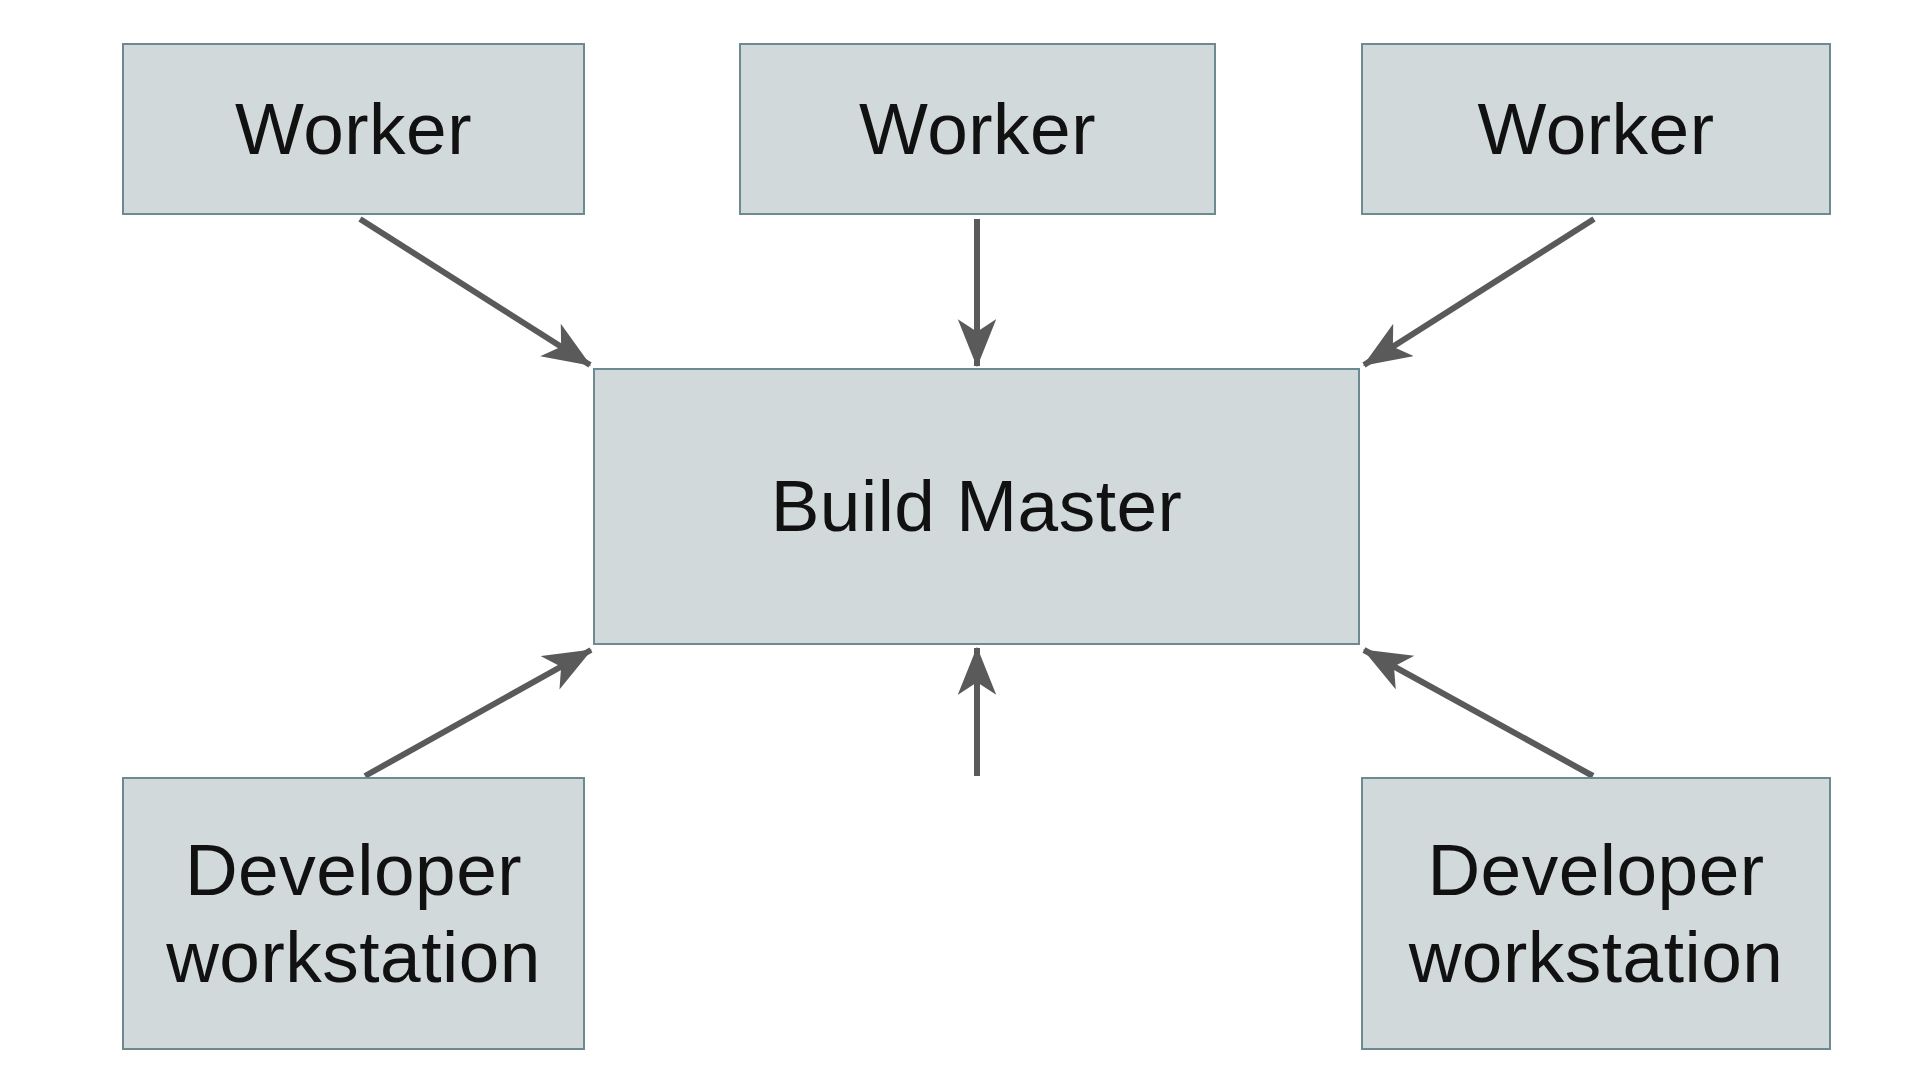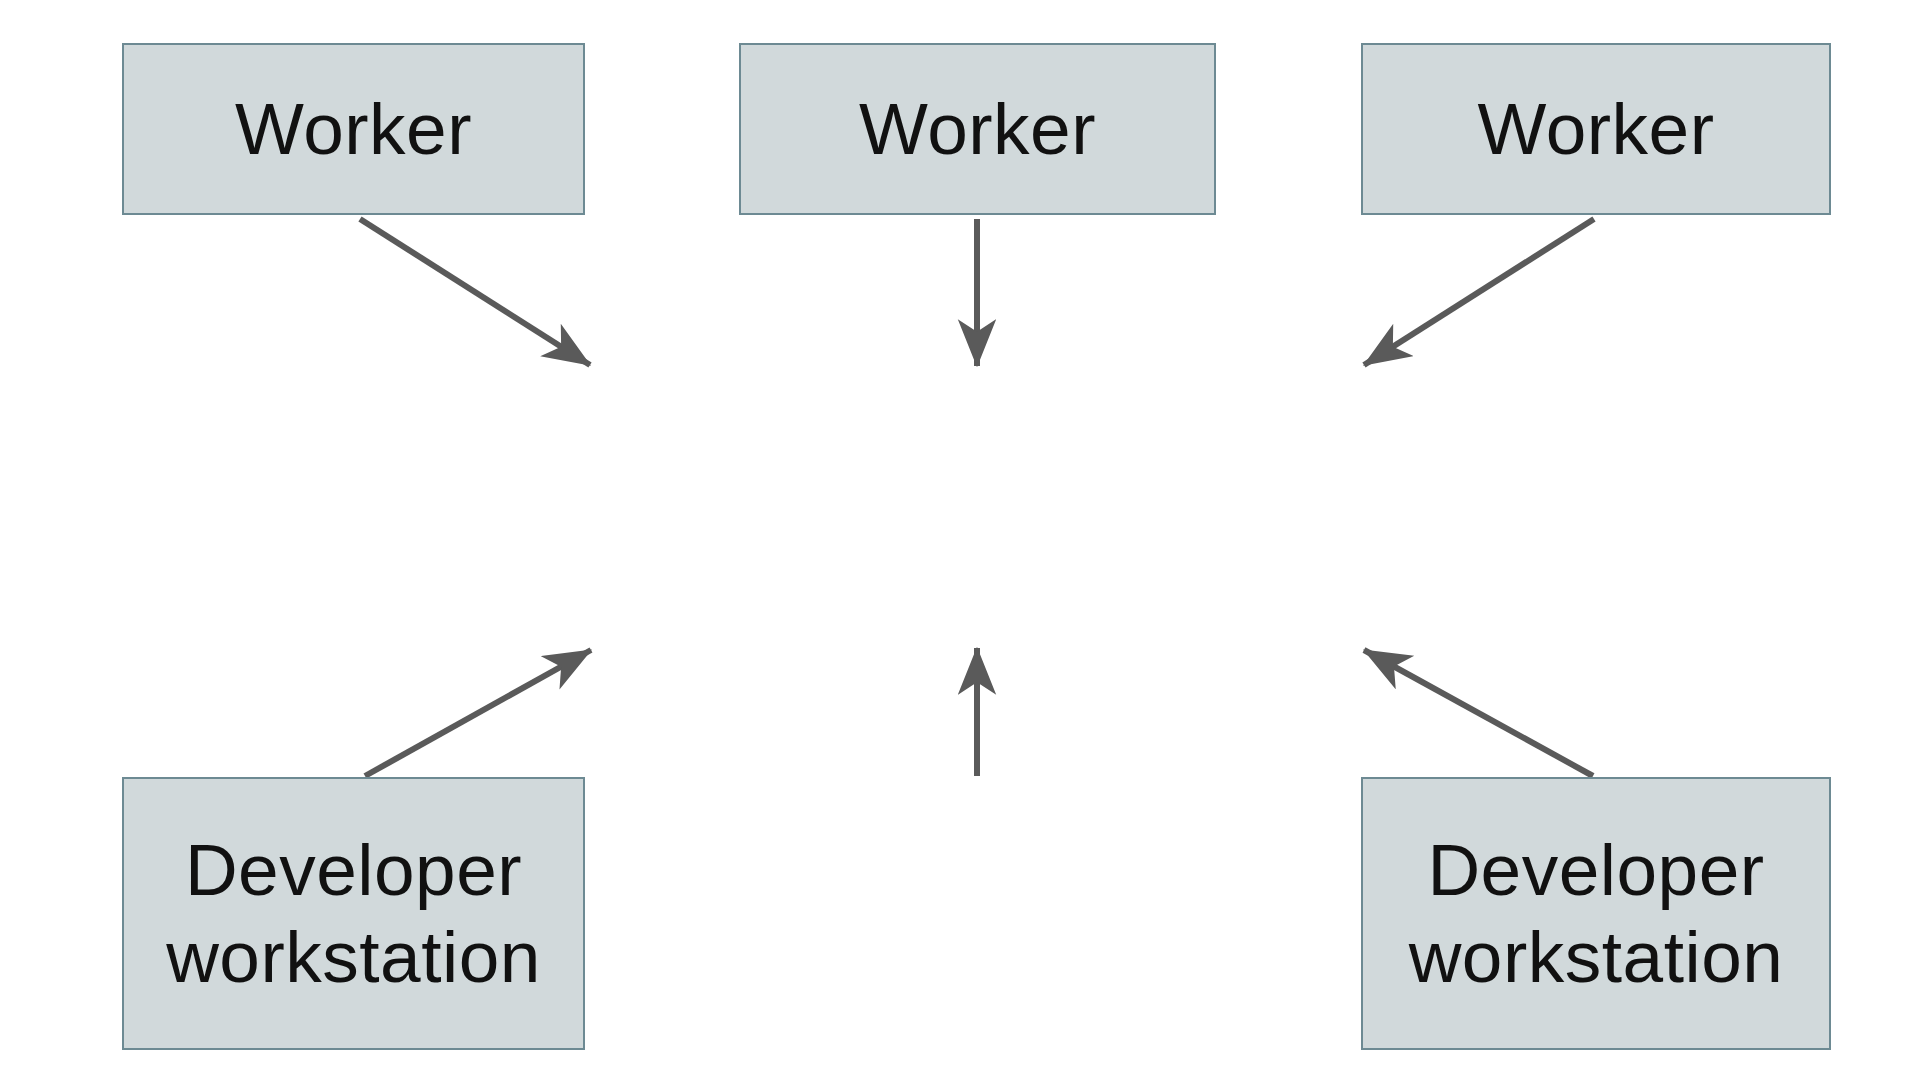--- a/index.html
+++ b/index.html
@@ -75,20 +75,23 @@
   </div>
 
   <div class="node n-worker2">
     <span class="label">Worker</span>
   </div>
 
   <div class="node n-worker3">
     <span class="label">Worker</span>
   </div>
 
+  <div class="node n-build-master">
+    <span class="label">Build Master</span>
+  </div>
 
   <div class="node n-dev-left">
     <span class="label">Developer
 workstation</span>
   </div>
 
 
   <div class="node n-dev-right">
     <span class="label">Developer
 workstation</span>

